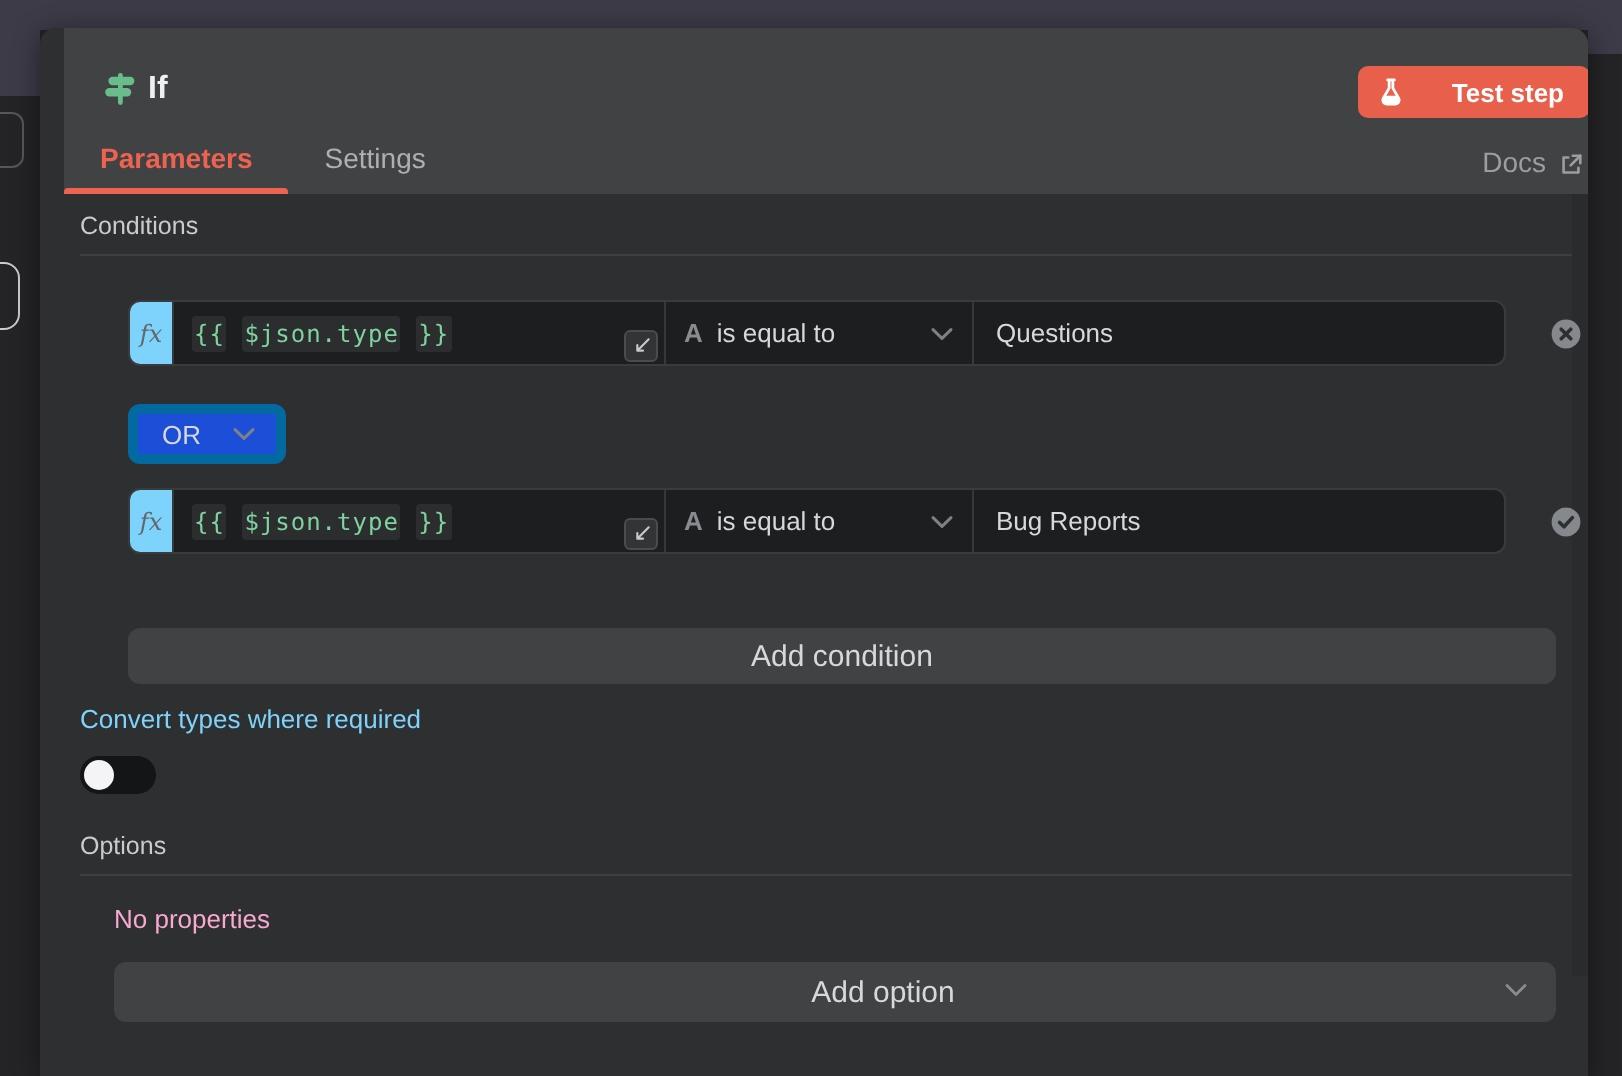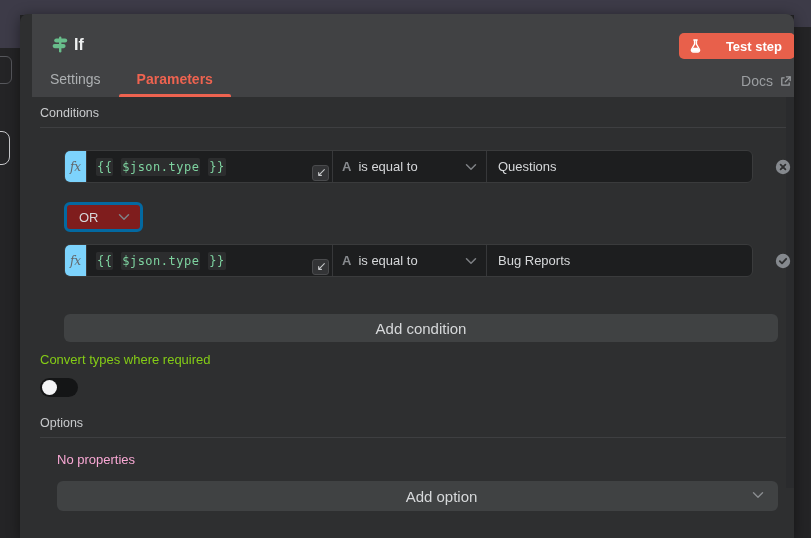--- a/index.html
+++ b/index.html
@@ -29,21 +29,21 @@
                    background:#e8604b; border:none; border-radius:5px; color:#ffffff;
                    font-size:13px; font-weight:600; display:flex; align-items:center; gap:24px;
                    cursor:pointer; font-family:"Liberation Sans",sans-serif; }
 
   .tabs { position:absolute; left:0; bottom:0; height:36px; display:flex; }
   .tab { padding:0 18px; display:flex; align-items:center; font-size:14px; color:#adb0b2;
          position:relative; cursor:pointer; }
   .tab.active { color:#ee6350; font-weight:600; }
   .tab.active::after { content:""; position:absolute; left:0; right:0; bottom:0; height:3px;
                        background:#ee6350; border-radius:2px 2px 0 0; }
-  .docs-link { position:absolute; right:14px; bottom:8px; display:flex; align-items:center; gap:6px;
+  .docs-link { position:absolute; right:14px; bottom:8px; display:flex; align-items:flex-end; gap:6px;
                color:#9b9ea1; font-size:14px; cursor:pointer; }
 
   
   .modal-body { position:absolute; left:0; top:83px; width:100%; height:391px; background:#2e2f30; }
   .scroll-gutter { position:absolute; right:0; top:0; width:8px; height:100%; background:#2a2b2d; }
 
   .section-label { position:absolute; left:20px; font-size:12.5px; color:#c9cbcd; }
   .divider { position:absolute; left:20px; width:746px; height:1px; background:#3e3f41; }
 
   
@@ -64,30 +64,30 @@
   .seg-op { width:154px; border-right:1px solid #37383a; padding-left:9px; gap:7px; cursor:pointer; }
   .type-letter { font-size:13px; font-weight:700; color:#888b8f; }
   .op-label { font-size:13px; color:#d6d8da; }
   .seg-op .chev { position:absolute; right:9px; }
   .seg-val { flex:1; padding-left:11px; font-size:13px; color:#d6d8da;
              border-radius:0 5px 5px 0; cursor:text; }
   .row-action { position:absolute; left:711px; top:50%; margin-top:-8px; width:16px; height:16px;
                 cursor:pointer; }
 
   
-  .or-select { position:absolute; left:44px; width:79px; height:30px; background:#7f1d1d;
-               border:3px solid #0369a1; border-radius:6px; display:flex; align-items:center;
+  .or-select { position:absolute; left:44px; width:79px; height:30px; background:#1d4ed8;
+               border:5px solid #0369a1; border-radius:6px; display:flex; align-items:center;
                padding:0 10px 0 12px; justify-content:space-between; cursor:pointer; }
   .or-select span { font-size:13px; color:#d6d8da; }
 
   .wide-btn { position:absolute; background:#404243; border:none; border-radius:6px;
               color:#d6d8da; font-size:15px; display:flex; align-items:center; justify-content:center;
               cursor:pointer; font-family:"Liberation Sans",sans-serif; }
 
-  .convert-label { position:absolute; left:20px; top:255px; font-size:13px; color:#84cc16; }
+  .convert-label { position:absolute; left:20px; top:255px; font-size:13px; color:#7dd3fc; }
   .toggle { position:absolute; left:20px; top:281px; width:38px; height:19px; border-radius:10px;
             background:#141516; cursor:pointer; }
   .toggle .knob { position:absolute; left:2px; top:2px; width:15px; height:15px; border-radius:50%;
                   background:#f4f4f6; }
 
   .empty-text { position:absolute; left:37px; top:355px; font-size:13px; color:#f9a8d4; }
   .add-option-chev { position:absolute; right:14px; top:50%; margin-top:-5px; }
 
   svg { display:block; }
 </style>
@@ -117,25 +117,25 @@
         <span>
           <svg width="13" height="14" viewBox="0 0 14 15" fill="none">
             <path d="M5.2 1h3.6M6 1.4v4L2.8 11c-.8 1.5.3 3 1.9 3h4.6c1.6 0 2.7-1.5 1.9-3L8 5.4v-4" stroke="#ffffff" stroke-width="1.5" stroke-linecap="round" stroke-linejoin="round"></path>
             <path d="M4 9.5h6L11 12c.4.9-.2 1.6-1.1 1.6H4.1c-.9 0-1.5-.7-1.1-1.6z" fill="#ffffff"></path>
           </svg>
         </span>
         <span>Test step</span>
       </button>
 
       <div class="tabs">
+        <div class="tab active">
+          <span>Parameters</span>
+        </div>
         <div class="tab">
           <span>Settings</span>
-        </div>
-        <div class="tab active">
-          <span>Parameters</span>
         </div>
       </div>
 
       <div class="docs-link">
         <span>Docs</span>
         <span>
           <svg width="13" height="13" viewBox="0 0 14 14" fill="none">
             <path d="M5.5 3H3v8h8V8.5" stroke="#9b9ea1" stroke-width="1.4" stroke-linecap="round" stroke-linejoin="round"></path>
             <path d="M8 2h4v4" stroke="#9b9ea1" stroke-width="1.4" stroke-linecap="round" stroke-linejoin="round"></path>
             <path d="M12 2L6.8 7.2" stroke="#9b9ea1" stroke-width="1.4" stroke-linecap="round"></path>

